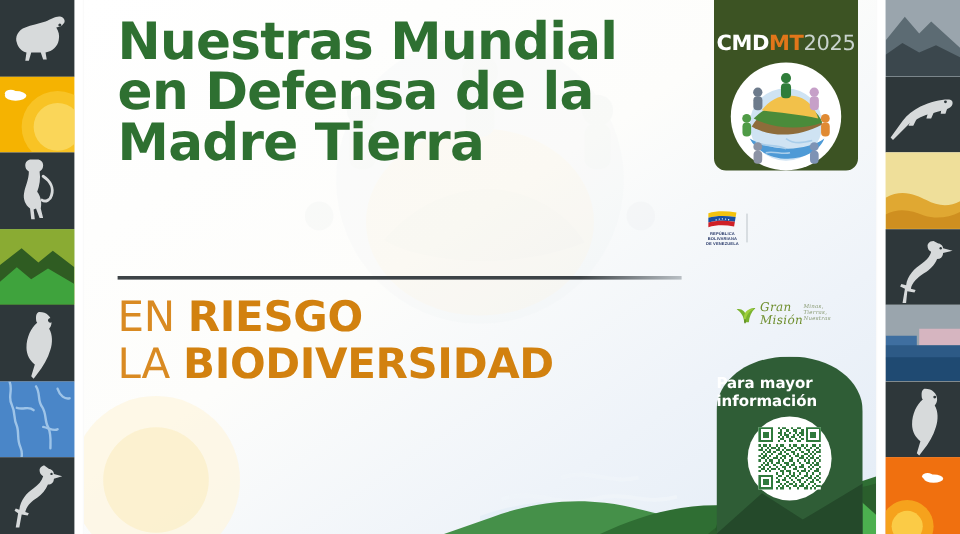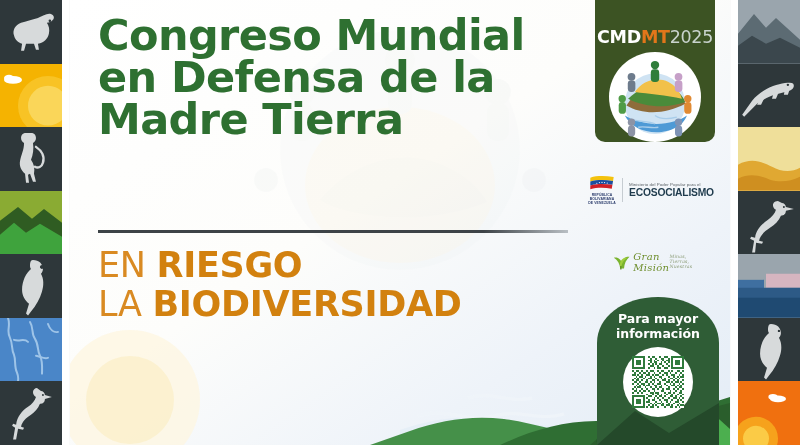--- a/index.html
+++ b/index.html
@@ -88,21 +88,21 @@
   .granmis{position:absolute;left:608px;top:232px;width:96px;height:58px;
     display:flex;flex-direction:row;align-items:center;}
   .granmis svg.leaf{width:46px;height:30px;display:block;}
   .gm1{font-family:"DejaVu Serif","Liberation Serif",serif;font-style:italic;font-size:10px;
     color:#6f8f2e;letter-spacing:0.3px;margin-top:1px;}
   .gm2{font-family:"DejaVu Serif","Liberation Serif",serif;font-style:italic;font-size:4.6px;
     color:#8a9b74;letter-spacing:0.2px;margin-top:1px;}
 
   .qrwrap{position:absolute;left:597px;top:297px;width:122px;height:148px;overflow:hidden;}
   .qrbg{position:absolute;inset:0;}
-  .qrtitle{position:absolute;left:0;top:14px;width:122px;text-align:center;color:#ffffff;
+  .qrtitle{position:absolute;left:0;top:14px;width:122px;text-align:left;color:#ffffff;
     font-family:"DejaVu Sans","Liberation Sans",sans-serif;
     font-weight:bold;font-size:12.5px;line-height:1.2;white-space:pre-line;}
   .qrcircle{position:absolute;left:26px;top:50px;width:70px;height:70px;border-radius:50%;
     background:#ffffff;display:flex;align-items:center;justify-content:center;}
   .qrcircle svg{width:52px;height:52px;display:block;}
 
   .parrot{position:absolute;left:500px;top:305px;width:110px;height:140px;}
   .parrot svg{width:100%;height:100%;display:block;}
 </style>
 </head>
@@ -209,21 +209,21 @@
         <path d="M398 398c24-8 40 6 64 0"></path>
       </g>
 
       <path d="M660 445H300l40-14c30-11 62-16 94-12 34 4 62 18 96 14 44-5 84-22 130-30z" fill="#3c8a3f" opacity="0.95"></path>
       <path d="M660 445H430c30-14 62-24 96-24 46 0 92-10 134-24z" fill="#2f6e33"></path>
       <path d="M520 445c18-16 38-26 58-30 24-5 50-3 82-12v42z" fill="#2a5e2c"></path>
       <path d="M596 424l22-20 24 20-10 21h-40z" fill="#a8c03a"></path>
       <path d="M618 428l22-17 20 18v16h-42z" fill="#4caf4f"></path>
     </svg>
 
-    <div class="headline">Congreso Mundial
+    <div class="headline">Nuestras Mundial
 en Defensa de la
 Madre Tierra</div>
 
     <div class="divider"></div>
 
     <div class="subline">
       <div>
         <span class="lt">EN </span><span class="bd">RIESGO</span>
       </div>
       <div>
@@ -349,24 +349,20 @@
             <circle cx="16" cy="11.6" r="0.9"></circle>
           <circle cx="20" cy="11.3" r="0.9"></circle>
             <circle cx="24" cy="11.6" r="0.9"></circle>
           <circle cx="28" cy="12.4" r="0.9"></circle>
         </g>
       </svg>
       <div class="flagtxt">REPÚBLICA BOLIVARIANA DE
 VENEZUELA</div>
     </div>
     <div class="vsep"></div>
-    <div class="mintxt">
-      <div class="t1">Ministerio del Poder Popular para el</div>
-      <div class="t2">ECOSOCIALISMO</div>
-    </div>
   </div>
 
   <div class="granmis">
     <svg class="leaf" viewBox="0 0 60 40">
       <path d="M29 38c-1-12-6-20-15-26 10-2 17 4 19 14 1-11 7-17 18-16-8 7-12 16-13 28z" fill="#7ab32e"></path>
       <path d="M31 38c1-12 6-21 16-26-11-1-18 6-19 17z" fill="#9fce3c"></path>
       <path d="M29 40h3v-8h-3z" fill="#5c8a22"></path>
     </svg>
     <div class="gm1">Gran Misión</div>
     <div class="gm2">Minas, Tierras, Nuestras</div>

